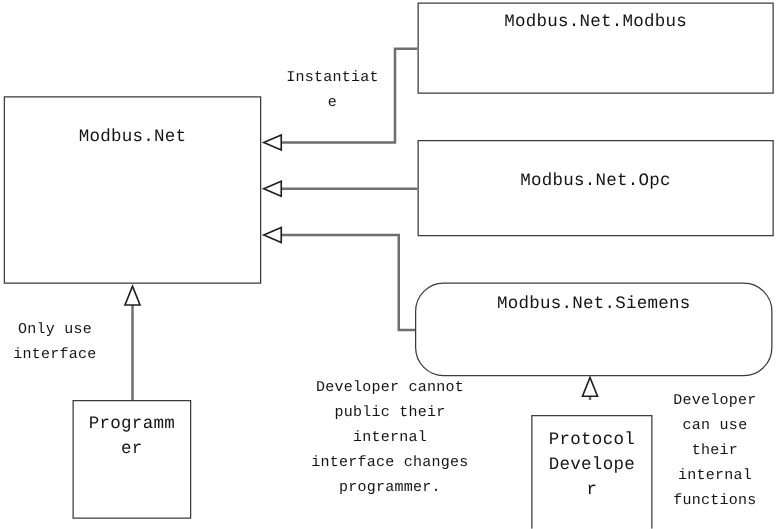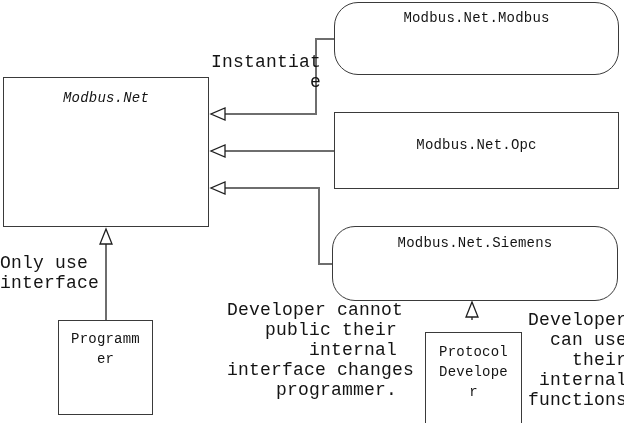--- a/index.html
+++ b/index.html
@@ -16,22 +16,22 @@
     background:#ffffff;
     border:1px solid #3a3a3a;
     box-sizing:border-box;
     text-align:center;
     font-size:14px;
     line-height:20px;
     letter-spacing:0.2px;
   }
   .annotation{
     position:absolute;
-    text-align:right;
-    font-size:18px;
+    text-align:center;
+    font-size:12px;
     line-height:20px;
     letter-spacing:0.2px;
     white-space:nowrap;
   }
   .annotation div{white-space:nowrap;}
   svg.wires{position:absolute;left:0;top:0;pointer-events:none;}
 </style>
 </head>
 <body>
 
@@ -48,25 +48,25 @@
     <path d="M332,264 H319 V188 H225" fill="none" stroke="#6e6e6e" stroke-width="2"></path>
     <polygon points="225,182 225,194 211,188" fill="#ffffff" stroke="#1f1f1f" stroke-width="1.3"></polygon>
 
     <path d="M106,320 V244" fill="none" stroke="#6e6e6e" stroke-width="2"></path>
     <polygon points="100,244 112,244 106,229" fill="#ffffff" stroke="#1f1f1f" stroke-width="1.3"></polygon>
 
     <path d="M472,320 V316" fill="none" stroke="#6e6e6e" stroke-width="2"></path>
     <polygon points="466,317 478,317 472,302" fill="#ffffff" stroke="#1f1f1f" stroke-width="1.3"></polygon>
   </svg>
 
-  <div class="uml-box" style="left:3px;top:77px;width:206px;height:150px;padding-top:10px;font-style:italic;">
+  <div class="uml-box" style="left:3px;top:77px;width:206px;height:150px;padding-top:22px;">
     <div>Modbus.Net</div>
   </div>
 
-  <div class="uml-box" style="left:334px;top:2px;width:285px;height:73px;padding-top:5px;border-radius:24px;">
+  <div class="uml-box" style="left:334px;top:2px;width:285px;height:73px;padding-top:5px;">
     <div>Modbus.Net.Modbus</div>
   </div>
 
   <div class="uml-box" style="left:334px;top:112px;width:285px;height:77px;padding-top:22px;">
     <div>Modbus.Net.Opc</div>
   </div>
 
   <div class="uml-box" style="left:332px;top:226px;width:286px;height:75px;padding-top:6px;border-radius:23px;">
     <div>Modbus.Net.Siemens</div>
   </div>

